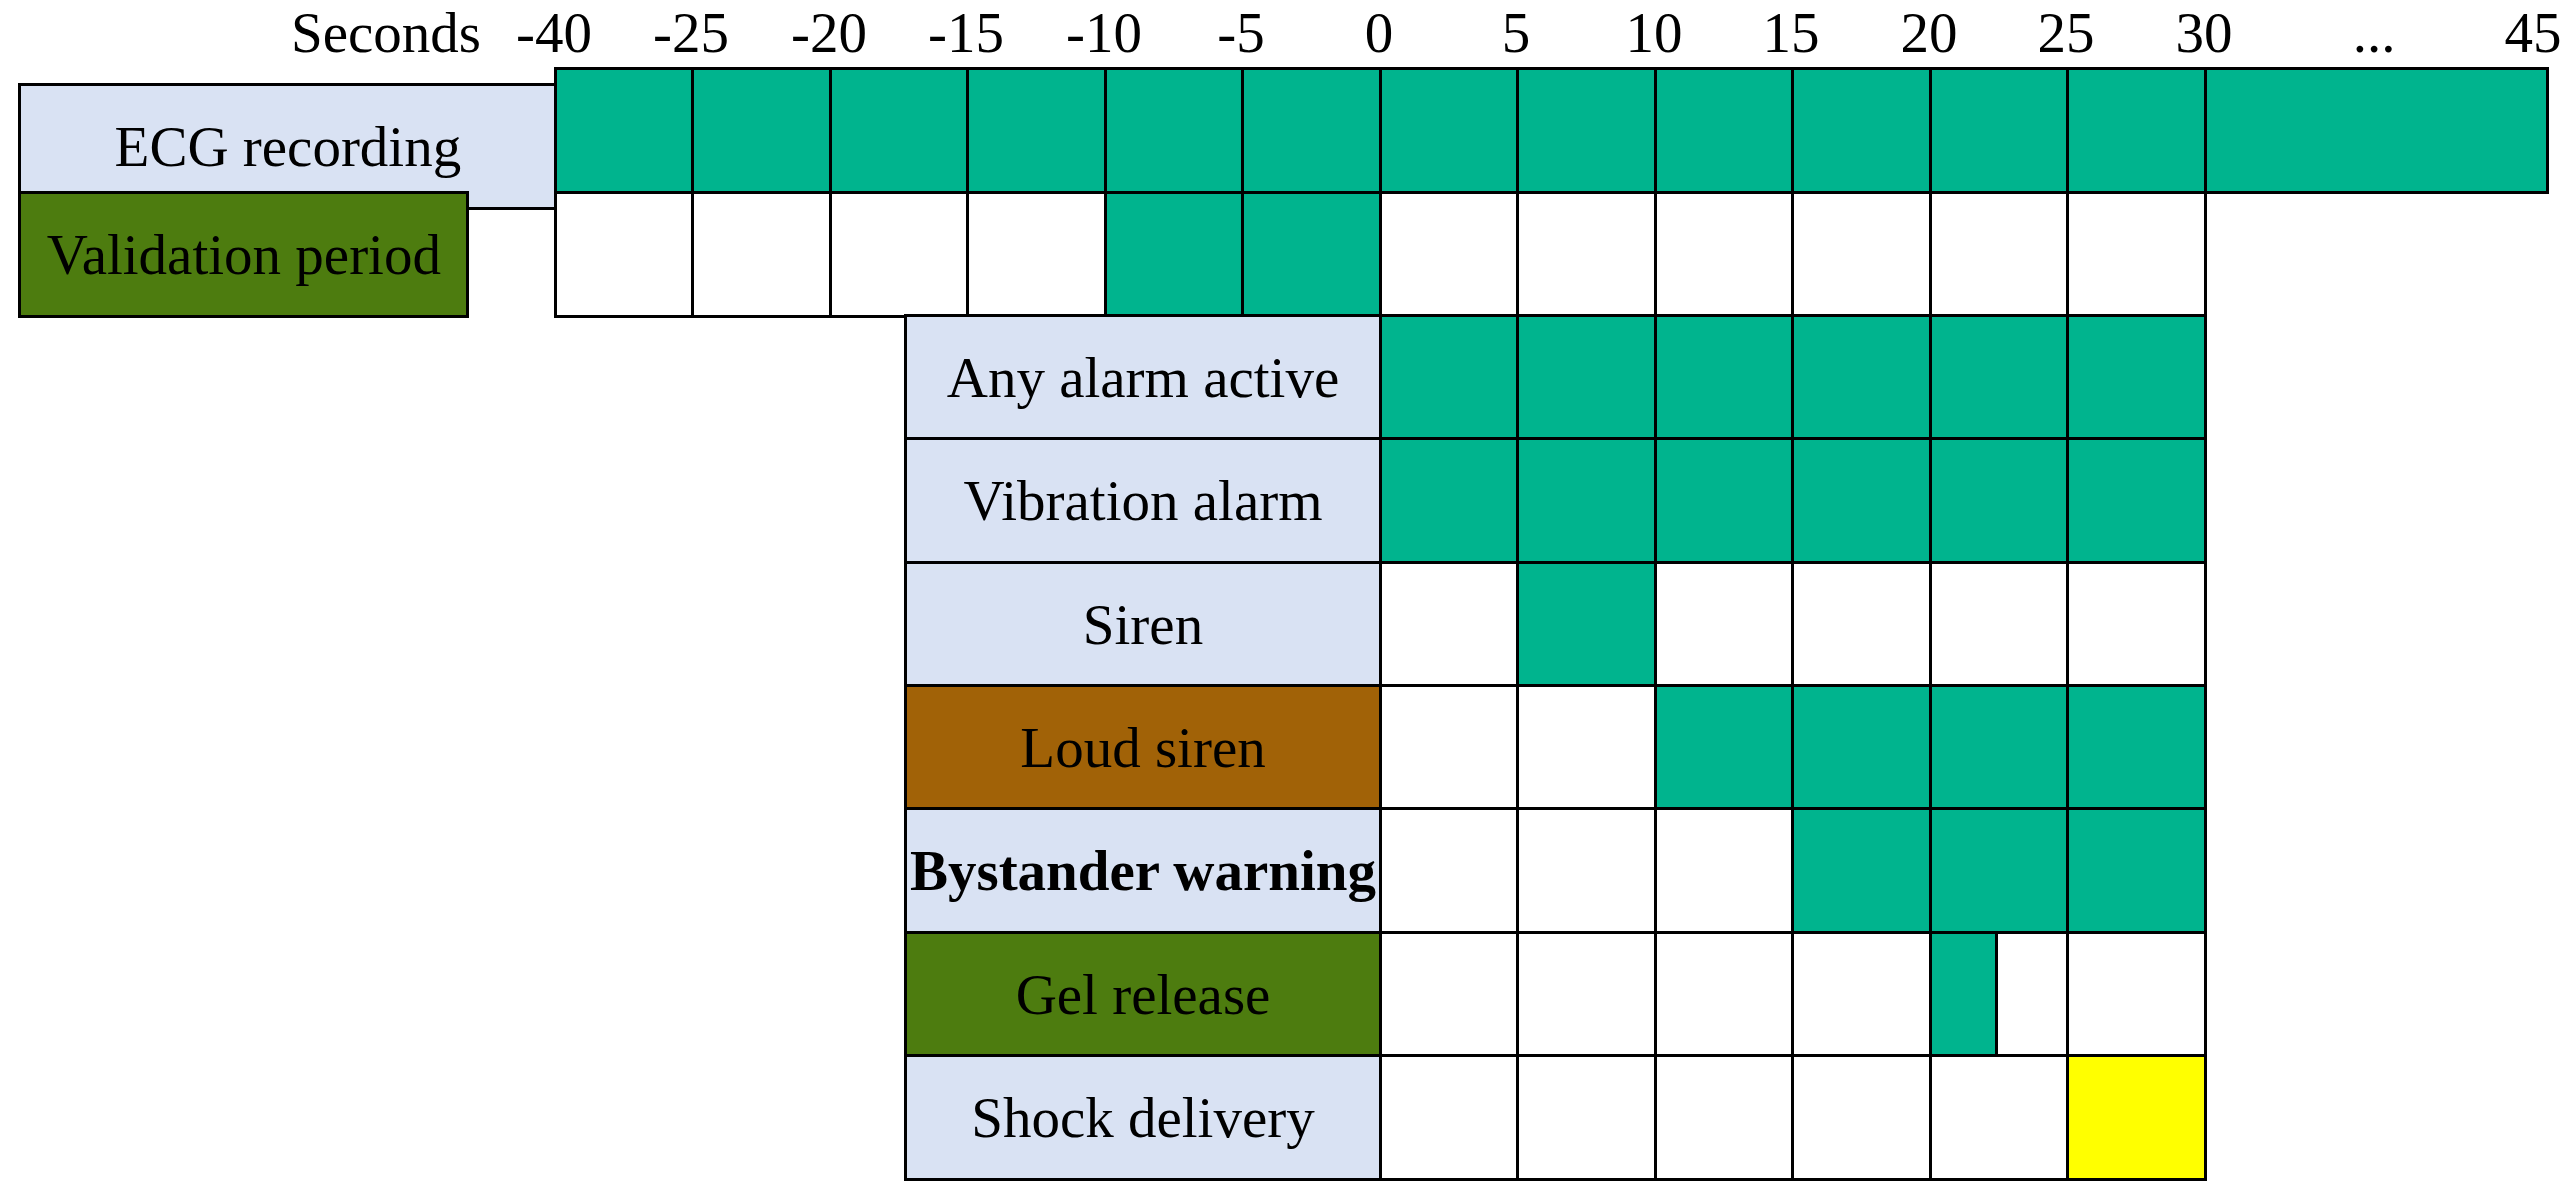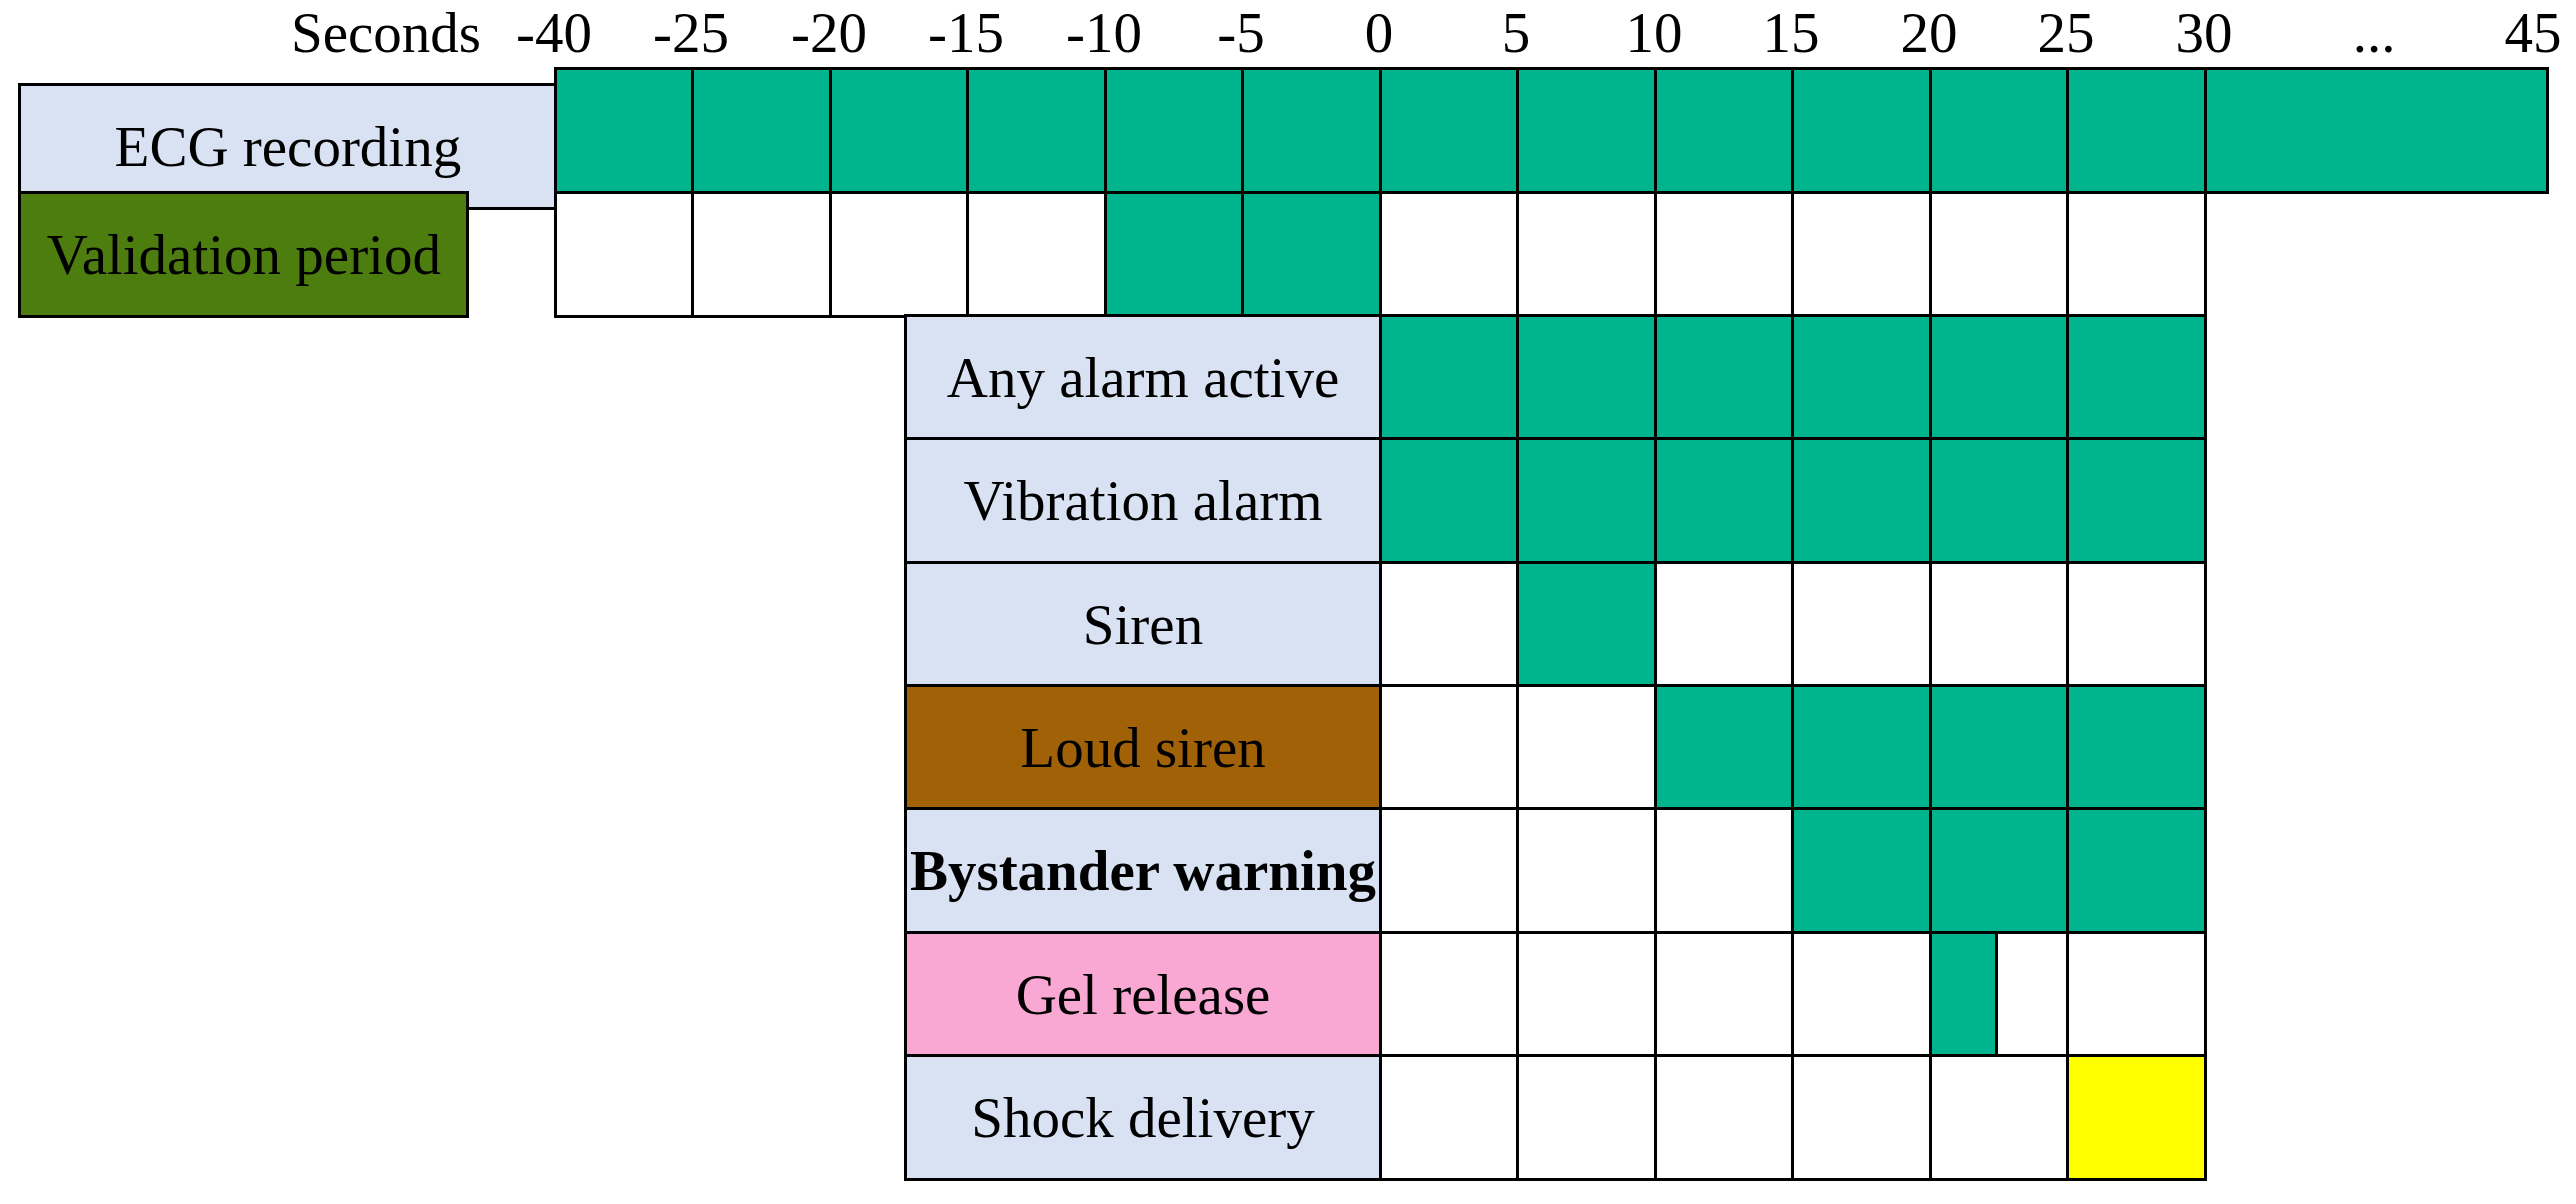--- a/index.html
+++ b/index.html
@@ -106,21 +106,21 @@
       <div class="cell" style="left: 1791px; top: 684px; width: 141px; height: 127px; background: rgb(0, 180, 142);"></div>
       <div class="cell" style="left: 1929px; top: 684px; width: 141px; height: 127px; background: rgb(0, 180, 142);"></div>
       <div class="cell" style="left: 2066px; top: 684px; width: 141px; height: 127px; background: rgb(0, 180, 142);"></div>
       <div class="cell label-cell" style="left: 904px; top: 807px; width: 478px; height: 127px; background: rgb(217, 226, 243); font-weight: bold;">Bystander warning</div>
       <div class="cell" style="left: 1379px; top: 807px; width: 141px; height: 127px; background: rgb(255, 255, 255);"></div>
       <div class="cell" style="left: 1516px; top: 807px; width: 141px; height: 127px; background: rgb(255, 255, 255);"></div>
       <div class="cell" style="left: 1654px; top: 807px; width: 141px; height: 127px; background: rgb(255, 255, 255);"></div>
       <div class="cell" style="left: 1791px; top: 807px; width: 141px; height: 127px; background: rgb(0, 180, 142);"></div>
       <div class="cell" style="left: 1929px; top: 807px; width: 141px; height: 127px; background: rgb(0, 180, 142);"></div>
       <div class="cell" style="left: 2066px; top: 807px; width: 141px; height: 127px; background: rgb(0, 180, 142);"></div>
-      <div class="cell label-cell" style="left: 904px; top: 931px; width: 478px; height: 127px; background: #f9a8d4;">Gel release</div>
+      <div class="cell label-cell" style="left: 904px; top: 931px; width: 478px; height: 127px; background: #4d7c0f;">Gel release</div>
       <div class="cell" style="left: 1379px; top: 931px; width: 141px; height: 127px; background: rgb(255, 255, 255);"></div>
       <div class="cell" style="left: 1516px; top: 931px; width: 141px; height: 127px; background: rgb(255, 255, 255);"></div>
       <div class="cell" style="left: 1654px; top: 931px; width: 141px; height: 127px; background: rgb(255, 255, 255);"></div>
       <div class="cell" style="left: 1791px; top: 931px; width: 141px; height: 127px; background: rgb(255, 255, 255);"></div>
       <div class="cell" style="left: 1929px; top: 931px; width: 70px; height: 127px; background: rgb(0, 180, 142);"></div>
       <div class="cell" style="left: 1995px; top: 931px; width: 75px; height: 127px; background: rgb(255, 255, 255);"></div>
       <div class="cell" style="left: 2066px; top: 931px; width: 141px; height: 127px; background: rgb(255, 255, 255);"></div>
       <div class="cell label-cell" style="left: 904px; top: 1054px; width: 478px; height: 127px; background: rgb(217, 226, 243);">Shock delivery</div>
       <div class="cell" style="left: 1379px; top: 1054px; width: 141px; height: 127px; background: rgb(255, 255, 255);"></div>
       <div class="cell" style="left: 1516px; top: 1054px; width: 141px; height: 127px; background: rgb(255, 255, 255);"></div>

